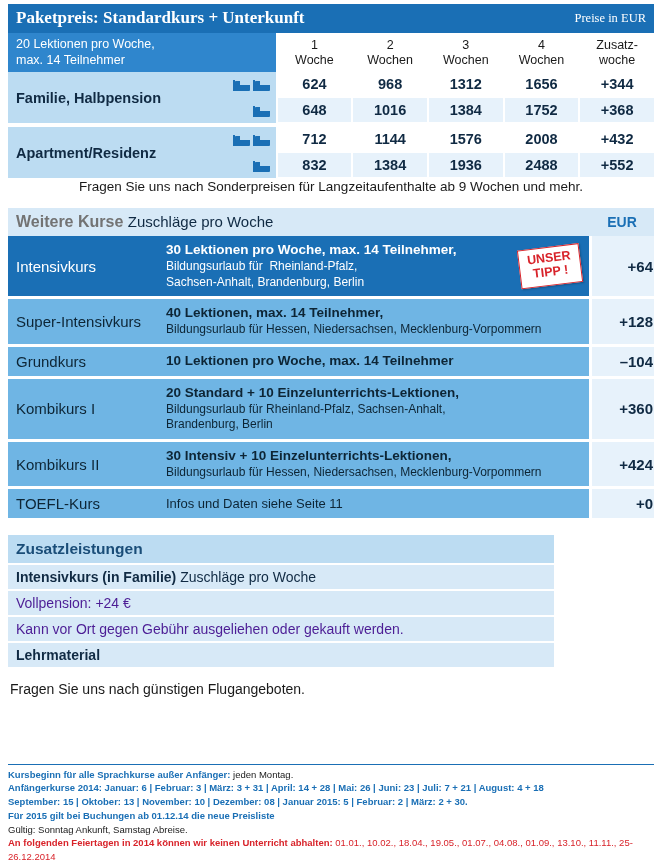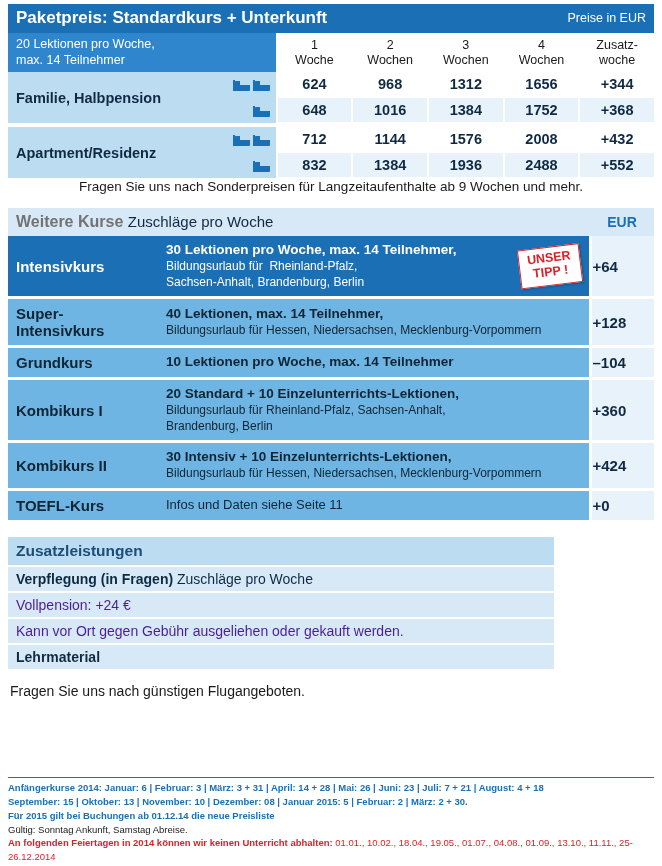--- a/index.html
+++ b/index.html
@@ -27,20 +27,21 @@
     width: 646px;
     border-collapse: collapse;
     table-layout: fixed;
     margin-top: 4px;
   }
   .pkg-title-row td {
     background: #1a6fb5;
     color: #ffffff;
     padding: 4px 8px 5px 8px;
     vertical-align: middle;
+    font-family: Liberation Serif, serif;
   }
   .pkg-title {
     font-size: 17px;
     font-weight: bold;
   }
   .pkg-title-right {
     text-align: right;
     font-size: 12.5px;
     font-weight: normal;
     color: #e9f2fa;
@@ -174,21 +175,21 @@
   }
   .courses-head .eur {
     text-align: center;
     font-size: 14px;
     font-weight: bold;
     color: #1a6fb5;
   }
   .c-name {
     background: #6fb5e4;
     font-size: 15px;
-    font-weight: bold;
+    font-weight: normal;
     color: #0d2535;
     padding: 6px 8px;
     vertical-align: middle;
     border-bottom: 3px solid #ffffff;
     width: 148px;
   }
   .c-name.hl {
     background: #1a6fb5;
     color: #ffffff;
   }
@@ -208,21 +209,21 @@
   }
   .c-desc .l2 {
     font-size: 12px;
     color: #0d2535;
     line-height: 1.3;
   }
   .c-desc.hl .l1, .c-desc.hl .l2 { color: #ffffff; }
   .c-price {
     background: #e7f2fb;
     width: 64px;
-    text-align: left;
+    text-align: right;
     font-size: 15px;
     font-weight: bold;
     color: #102a43;
     vertical-align: middle;
     border-bottom: 3px solid #ffffff;
     border-left: 3px solid #ffffff;
   }
   .tip {
     position: absolute;
     right: 8px;
@@ -474,41 +475,44 @@
   </tbody>
     </table>
 
   <table class="extras">
     <tbody>
         <tr>
       <td class="hd">Zusatzleistungen</td>
     </tr>
     <tr>
       <td class="sub">
-        <b>Verpflegung (in Fragen)</b>
+        <b>Intensivkurs (in Familie)</b>
         <span>Zuschläge pro Woche</span>
       </td>
     </tr>
     <tr>
       <td class="val">Vollpension: +24 €</td>
     </tr>
     <tr>
       <td class="val">Kann vor Ort gegen Gebühr ausgeliehen oder gekauft werden.</td>
     </tr>
     <tr>
       <td class="sub">
         <b>Lehrmaterial</b>
       </td>
     </tr>
   </tbody>
     </table>
 
   <div class="flight-note">Fragen Sie uns nach günstigen Flugangeboten.</div>
 
   <div class="footnotes">
+    <div class="fn">
+      <b>Kursbeginn für alle Sprachkurse außer Anfänger:</b><span class="plain"> jeden Montag.</span>
+    </div>
     <div class="fn">
       <b>Anfängerkurse 2014:</b><b> Januar: 6 | Februar: 3 | März: 3 + 31 | April: 14 + 28 | Mai: 26 | Juni: 23 | Juli: 7 + 21 | August: 4 + 18</b>
     </div>
     <div class="fn">
       <b>September: 15 | Oktober: 13 | November: 10 | Dezember: 08 | Januar 2015: 5 | Februar: 2 | März: 2 + 30.</b>
     </div>
     <div class="fn">
       <b>Für 2015 gilt bei Buchungen ab 01.12.14 die neue Preisliste</b>
     </div>
     <div class="fn">

